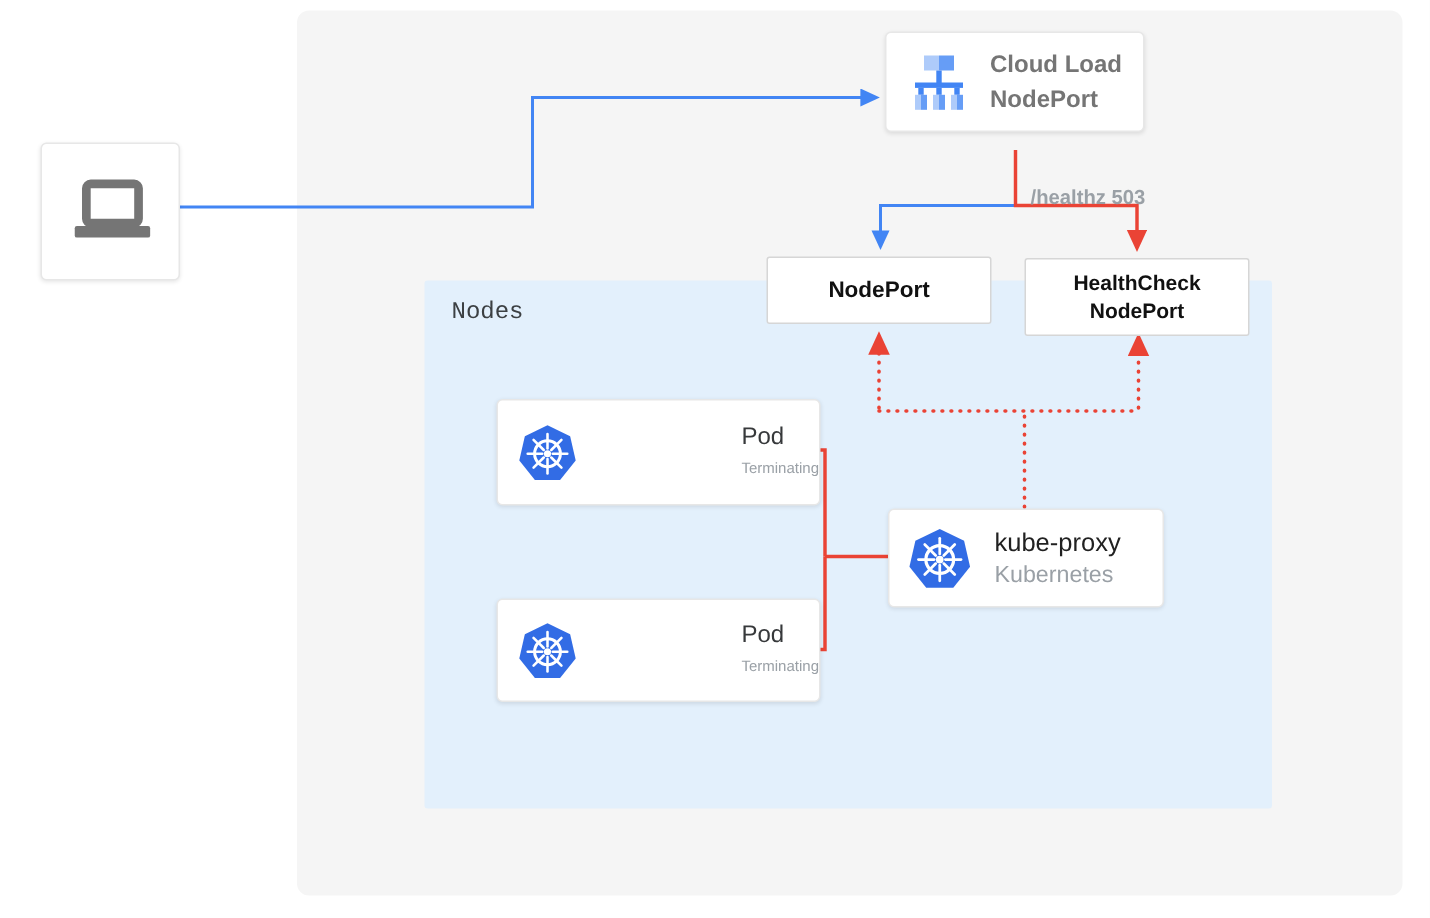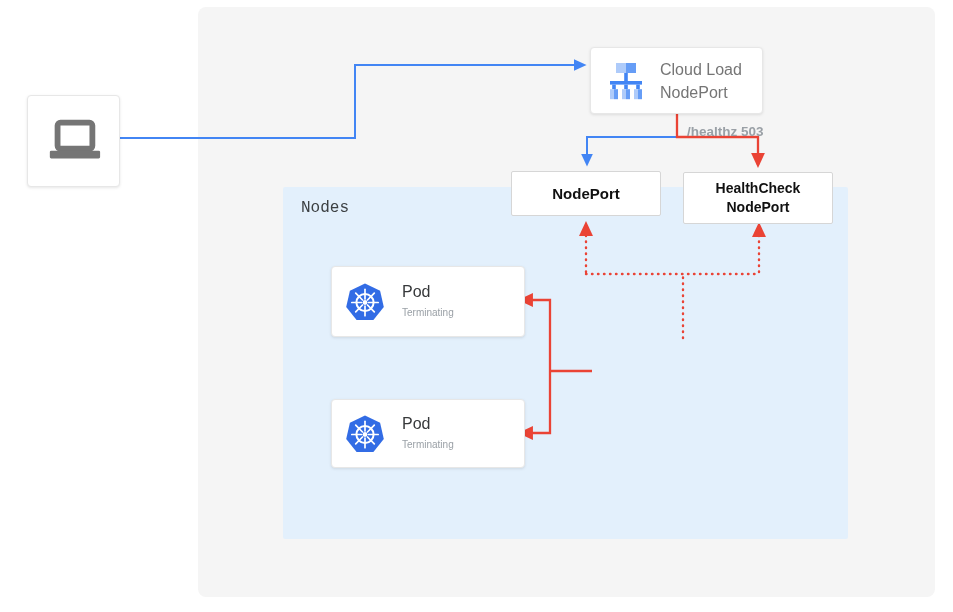--- a/index.html
+++ b/index.html
@@ -15,29 +15,29 @@
   .edges{position:absolute;left:0;top:0;width:953px;height:612px;pointer-events:none;}
 
   .card{position:absolute;background:#ffffff;border:1px solid #e7e7e7;border-radius:4px;
     box-shadow:0 1px 3px rgba(0,0,0,0.10);display:flex;align-items:center;box-sizing:border-box;}
   .portbox{position:absolute;background:#ffffff;border:1px solid #d6d6d6;border-radius:2px;
     display:flex;align-items:center;justify-content:center;text-align:center;box-sizing:border-box;
     font-weight:bold;color:#111;}
 
   .client-card{left:27px;top:95px;width:93px;height:92px;justify-content:center;}
 
-  .clb-card{left:590px;top:47px;width:173px;height:67px;padding-left:11px;gap:10px;}
+  .clb-card{left:590px;top:21px;width:173px;height:67px;padding-left:11px;gap:10px;font-weight:bold;}
   .clb-text{font-size:16px;line-height:23px;color:var(--text-mid);}
 
   .healthz{position:absolute;left:687px;top:107px;font-size:13.5px;font-weight:bold;color:var(--text-gray);margin-top:17px;}
 
   .nodeport-box{left:511px;top:171px;width:150px;height:45px;font-size:15px;}
   .hc-box{left:683px;top:172px;width:150px;height:52px;font-size:14px;line-height:19px;}
 
-  .pod-card{width:194px;padding-left:13px;gap:17px;}
+  .pod-card{width:216px;padding-left:13px;gap:17px;justify-content:space-between;}
   .pod1{left:331px;top:266px;height:71px;}
   .pod2{left:331px;top:399px;height:69px;}
   .pod-title{font-size:16px;color:#37393b;line-height:22px;}
   .pod-status{font-size:10px;color:var(--text-gray);line-height:20px;}
 
   .kube-card{left:592px;top:339px;width:184px;height:66px;padding-left:12px;gap:15px;}
   .kube-title{font-size:17px;color:#212121;line-height:23px;}
   .kube-sub{font-size:15.5px;color:var(--text-gray);line-height:21px;}
 
   .icon{flex:0 0 auto;display:block;}
@@ -156,14 +156,35 @@
         <line x1="20" y1="17" x2="20" y2="7.3"></line>
           <line x1="22.5" y1="18" x2="29.3" y2="11.2"></line>
       </g>
     </svg>
     <div>
       <div class="pod-title">Pod</div>
       <div class="pod-status">Terminating</div>
     </div>
   </div>
 
+  <div class="card kube-card">
+    <svg class="icon" width="43" height="43" viewBox="0 0 40 40">
+      <polygon points="20,1.5 35.1,8.8 38.8,25 28.4,38 11.6,38 1.2,25 4.9,8.8" style="fill:var(--k8s)"></polygon>
+      <circle cx="20" cy="20.5" r="8.6" style="fill:none;stroke:#ffffff;stroke-width:2"></circle>
+      <circle cx="20" cy="20.5" r="2.4" style="fill:#ffffff"></circle>
+      <g style="stroke:#ffffff;stroke-width:1.7;stroke-linecap:round">
+        <line x1="23.5" y1="20.5" x2="33.2" y2="20.5"></line>
+          <line x1="22.5" y1="23" x2="29.3" y2="29.8"></line>
+        <line x1="20" y1="24" x2="20" y2="33.7"></line>
+          <line x1="17.5" y1="23" x2="10.7" y2="29.8"></line>
+        <line x1="16.5" y1="20.5" x2="6.8" y2="20.5"></line>
+          <line x1="17.5" y1="18" x2="10.7" y2="11.2"></line>
+        <line x1="20" y1="17" x2="20" y2="7.3"></line>
+          <line x1="22.5" y1="18" x2="29.3" y2="11.2"></line>
+      </g>
+    </svg>
+    <div>
+      <div class="kube-title">kube-proxy</div>
+      <div class="kube-sub">Kubernetes</div>
+    </div>
+  </div>
 
 </div>
 
 </body></html>

